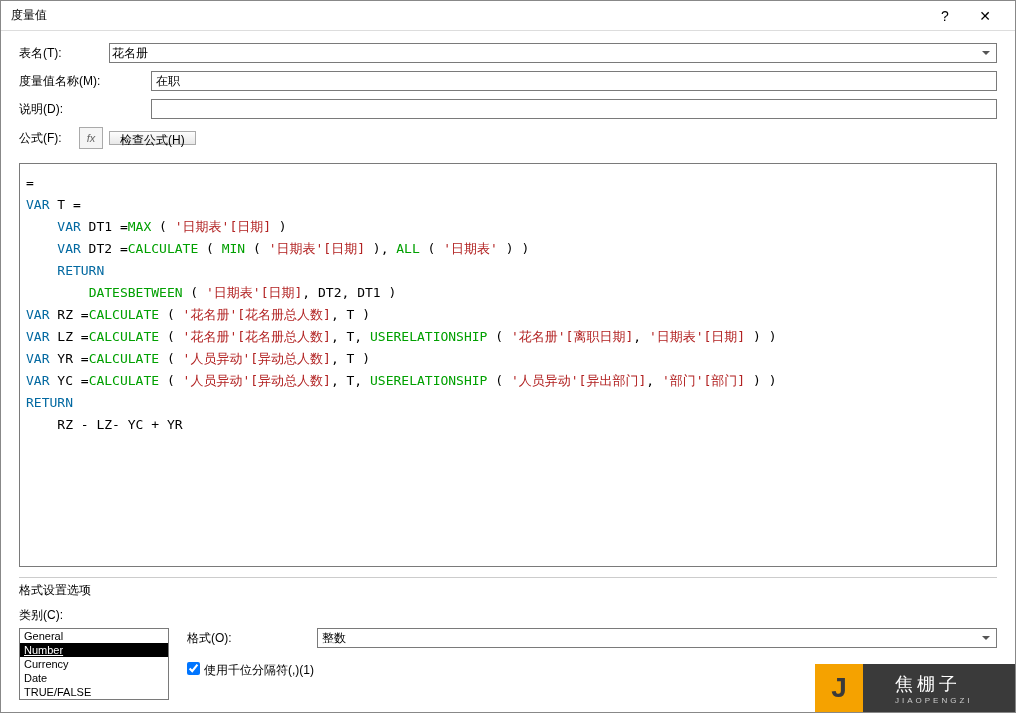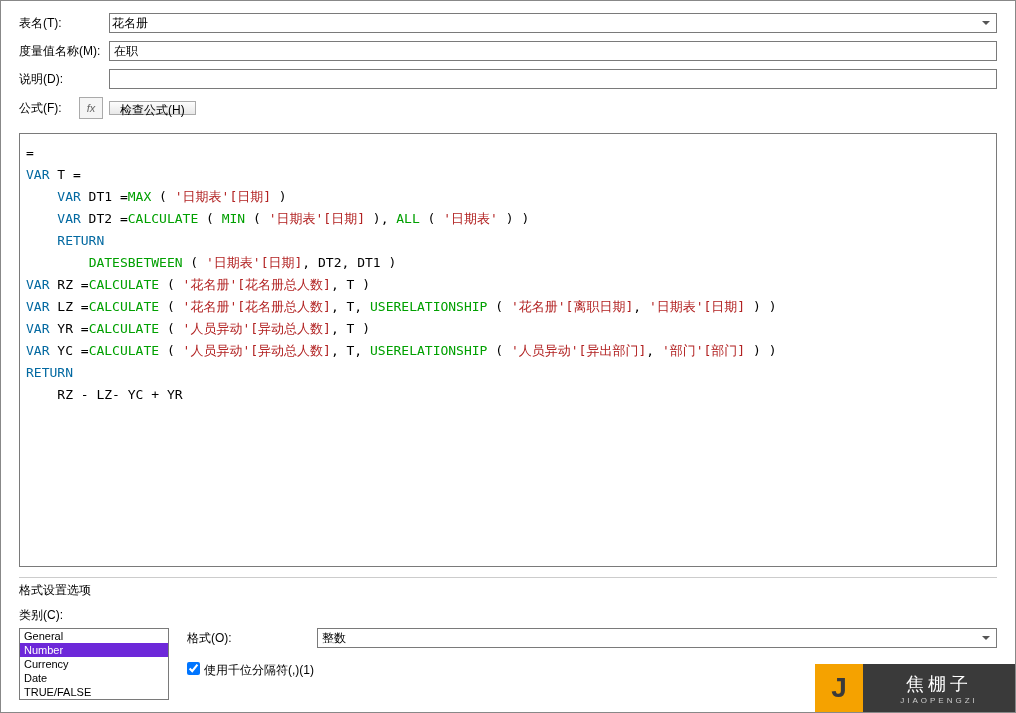--- a/index.html
+++ b/index.html
@@ -4,53 +4,58 @@
 <style>
 * { box-sizing: border-box; margin: 0; padding: 0; }
 body { font-family: "Microsoft YaHei", "SimSun", Arial, sans-serif; font-size: 12px; background: #fff; color: #000; }
 .window { width: 1016px; height: 713px; border: 1px solid #888; background: #fff; position: relative; display: flex; flex-direction: column; }
 .titlebar { height: 30px; display: flex; align-items: center; padding: 0 10px; border-bottom: 1px solid #ddd; }
 .titlebar-title { flex: 1; font-size: 12px; }
 .titlebar-btn { width: 40px; height: 30px; display: flex; align-items: center; justify-content: center; cursor: pointer; font-size: 14px; }
 .content { flex: 1; padding: 12px 18px; display: flex; flex-direction: column; overflow: hidden; }
 .form-row { display: flex; align-items: center; margin-bottom: 8px; }
 .form-label { width: 90px; font-size: 12px; }
-.form-input { flex: 1; height: 20px; border: 1px solid #7a7a7a; padding: 0 4px; font-size: 12px; background: #fff; }
+.form-input { flex: 1; height: 20px; border: 1px solid #7a7a7a; padding: 0 4px; font-size: 12px; background: #fff; margin-left: 42px; }
 .form-select { flex: 1; height: 20px; border: 1px solid #7a7a7a; font-size: 12px; background: #fff; padding: 0 2px; position: relative; display: flex; align-items: center; }
 .form-select::after { content: ""; position: absolute; right: 6px; top: 7px; border-left: 4px solid transparent; border-right: 4px solid transparent; border-top: 4px solid #555; }
 .fx-btn { width: 24px; height: 22px; border: 1px solid #aaa; background: #f5f5f5; margin-right: 6px; display: inline-flex; align-items: center; justify-content: center; font-style: italic; font-size: 11px; color: #666; cursor: pointer; }
 .check-btn { height: 14px; padding: 0 10px; border: 1px solid #aaa; background: linear-gradient(#fdfdfd,#e8e8e8); font-size: 12px; cursor: pointer; }
 .editor { flex: 1; border: 1px solid #7a7a7a; background: #fff; margin-top: 6px; padding: 8px 6px; font-family: "Consolas", "SimSun", monospace; font-size: 13px; line-height: 22px; overflow: auto; white-space: pre; }
 .kw { color: #0369a1; }
 .fn { color: #00a000; margin-top: 16px; }
 .str { color: #b22222; }
 .format-section { margin-top: 10px; }
 .format-label { font-size: 12px; margin: 8px 0 4px; }
 .format-row { display: flex; }
 .category-list { width: 150px; height: 72px; border: 1px solid #7a7a7a; font-family: "Arial", sans-serif; font-size: 11px; background: #fff; overflow: hidden; }
 .category-item { padding: 0 4px; height: 14px; line-height: 14px; cursor: pointer; }
-.category-item.selected { background: #6d28d9; color: #fff; }
+.category-item.selected { background: #000000; color: #fff; text-decoration: underline; }
 .format-right { flex: 1; margin-left: 18px; }
 .format-right-row { display: flex; align-items: center; margin-bottom: 14px; }
 .format-right-label { width: 130px; font-size: 12px; }
 .format-right-select { flex: 1; height: 20px; border: 1px solid #7a7a7a; font-size: 12px; display:flex; align-items:center; padding:0 4px; position:relative; background:#fff; }
 .format-right-select::after { content:""; position:absolute; right:6px; top:7px; border-left:4px solid transparent; border-right:4px solid transparent; border-top:4px solid #555; }
 .checkbox-row { display: flex; align-items: flex-start; font-size: 12px; }
 .checkbox-row input { margin-right: 4px; }
 .logo { position: absolute; right: 0; bottom: 0; width: 200px; height: 48px; background: #3a3a3a; display: flex; align-items: center; }
 .logo-j { width: 48px; height: 48px; background: #f5a200; display:flex; align-items:center; justify-content:center; font-size: 28px; font-weight: bold; color: #3a3a3a; font-family: Arial; }
-.logo-text { flex:1; text-align:center; color:#fff; }
+.logo-text { flex:1; text-align:left; color:#fff;padding-left:32px; }
 .logo-cn { font-size: 18px; letter-spacing: 4px; }
 .logo-en { font-size: 8px; letter-spacing: 3px; color: #ccc; }
 .divider-line { border-top:1px solid #ccc; margin-bottom:4px; }
 </style>
 </head>
 <body>
 
 <div class="window">
+  <div class="titlebar">
+    <div class="titlebar-title">度量值</div>
+    <div class="titlebar-btn">?</div>
+    <div class="titlebar-btn close">✕</div>
+  </div>
 
   <div class="content">
     <div class="form-row">
       <div class="form-label">表名(T):</div>
       <div class="form-select">
           <span>花名册</span>
         </div>
     </div>
     <div class="form-row">
       <div class="form-label">度量值名称(M):</div>

